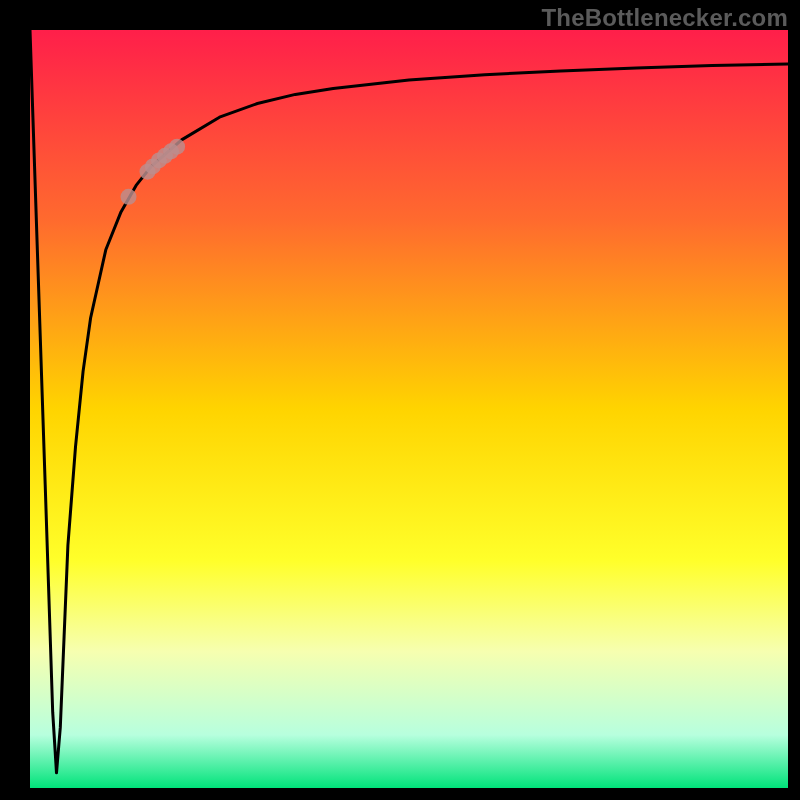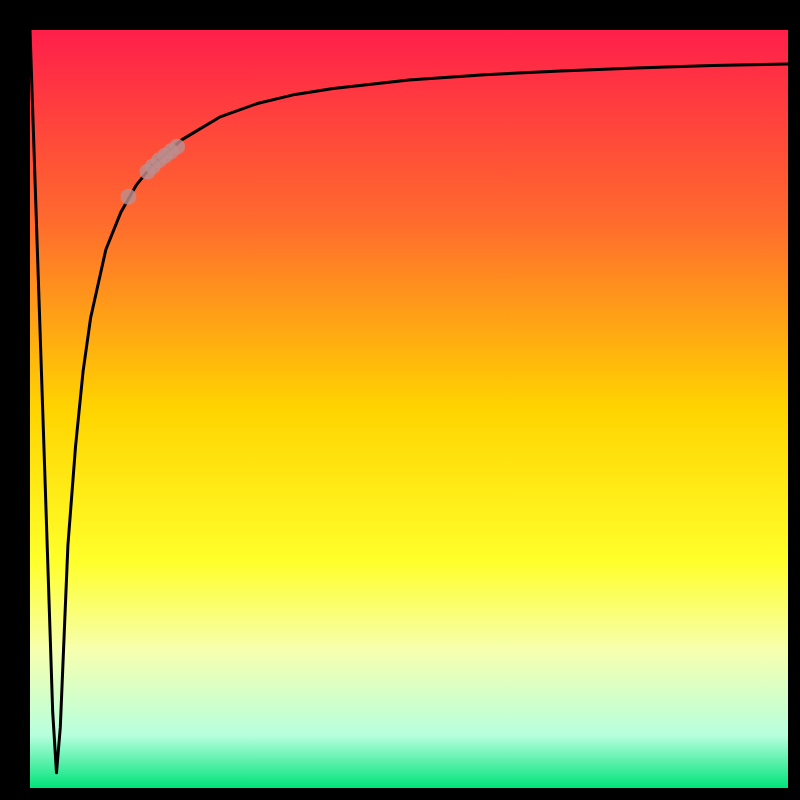--- a/index.html
+++ b/index.html
@@ -55,20 +55,21 @@
   }
   .marker {
     fill: #bc8d8d;
     fill-opacity: 0.82;
   }
 </style>
 </head>
 <body>
 
 <div class="frame">
+  <div class="watermark">TheBottlenecker.com</div>
   <div class="plot-area">
     <div class="gradient" style="background: linear-gradient(rgb(255, 31, 74) 0%, rgb(255, 106, 46) 25%, rgb(255, 212, 0) 50%, rgb(255, 255, 42) 70%, rgb(246, 255, 176) 82%, rgb(183, 255, 222) 93%, rgb(0, 227, 122) 100%);"></div>
     <svg class="curve" viewBox="0 0 758 758" preserveAspectRatio="none">
       <path d="M0.0 0.0 L7.6 227.4 L15.2 454.8 L22.7 682.2 L26.5 742.8 L30.3 697.4 L34.1 606.4 L37.9 515.4 L45.5 416.9 L53.1 341.1 L60.6 288.0 L75.8 219.8 L91.0 181.9 L106.1 155.4 L121.3 136.4 L151.6 109.9 L189.5 87.2 L227.4 73.5 L265.3 64.4 L303.2 58.4 L379.0 50.0 L454.8 44.7 L530.6 40.9 L606.4 37.9 L682.2 35.6 L758.0 34.1" style="stroke: rgb(0, 0, 0);"></path>
       <g>
           <circle cx="117.5" cy="141.7" r="8" class="marker" style="fill: rgb(188, 141, 141);"></circle>
           <circle cx="122.8" cy="136.4" r="8" class="marker" style="fill: rgb(188, 141, 141);"></circle>
           <circle cx="128.9" cy="130.4" r="8" class="marker" style="fill: rgb(188, 141, 141);"></circle>
           <circle cx="134.9" cy="125.8" r="8" class="marker" style="fill: rgb(188, 141, 141);"></circle>
           <circle cx="141.0" cy="121.3" r="8" class="marker" style="fill: rgb(188, 141, 141);"></circle>

